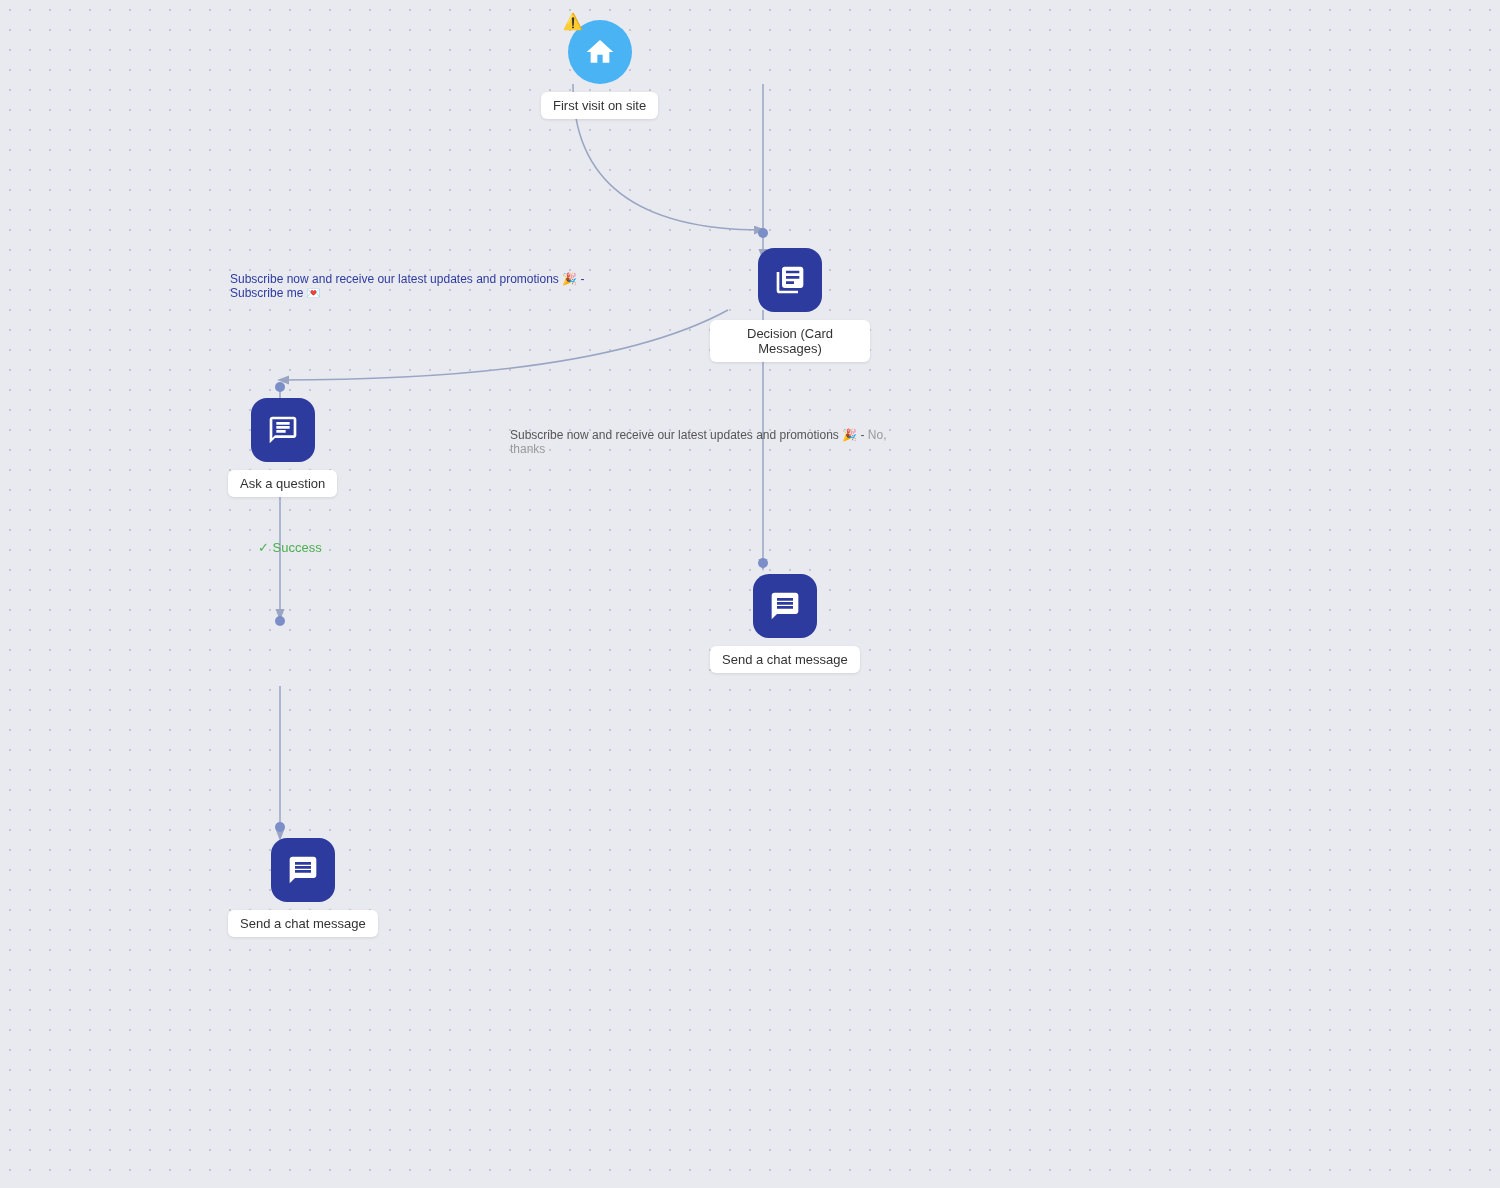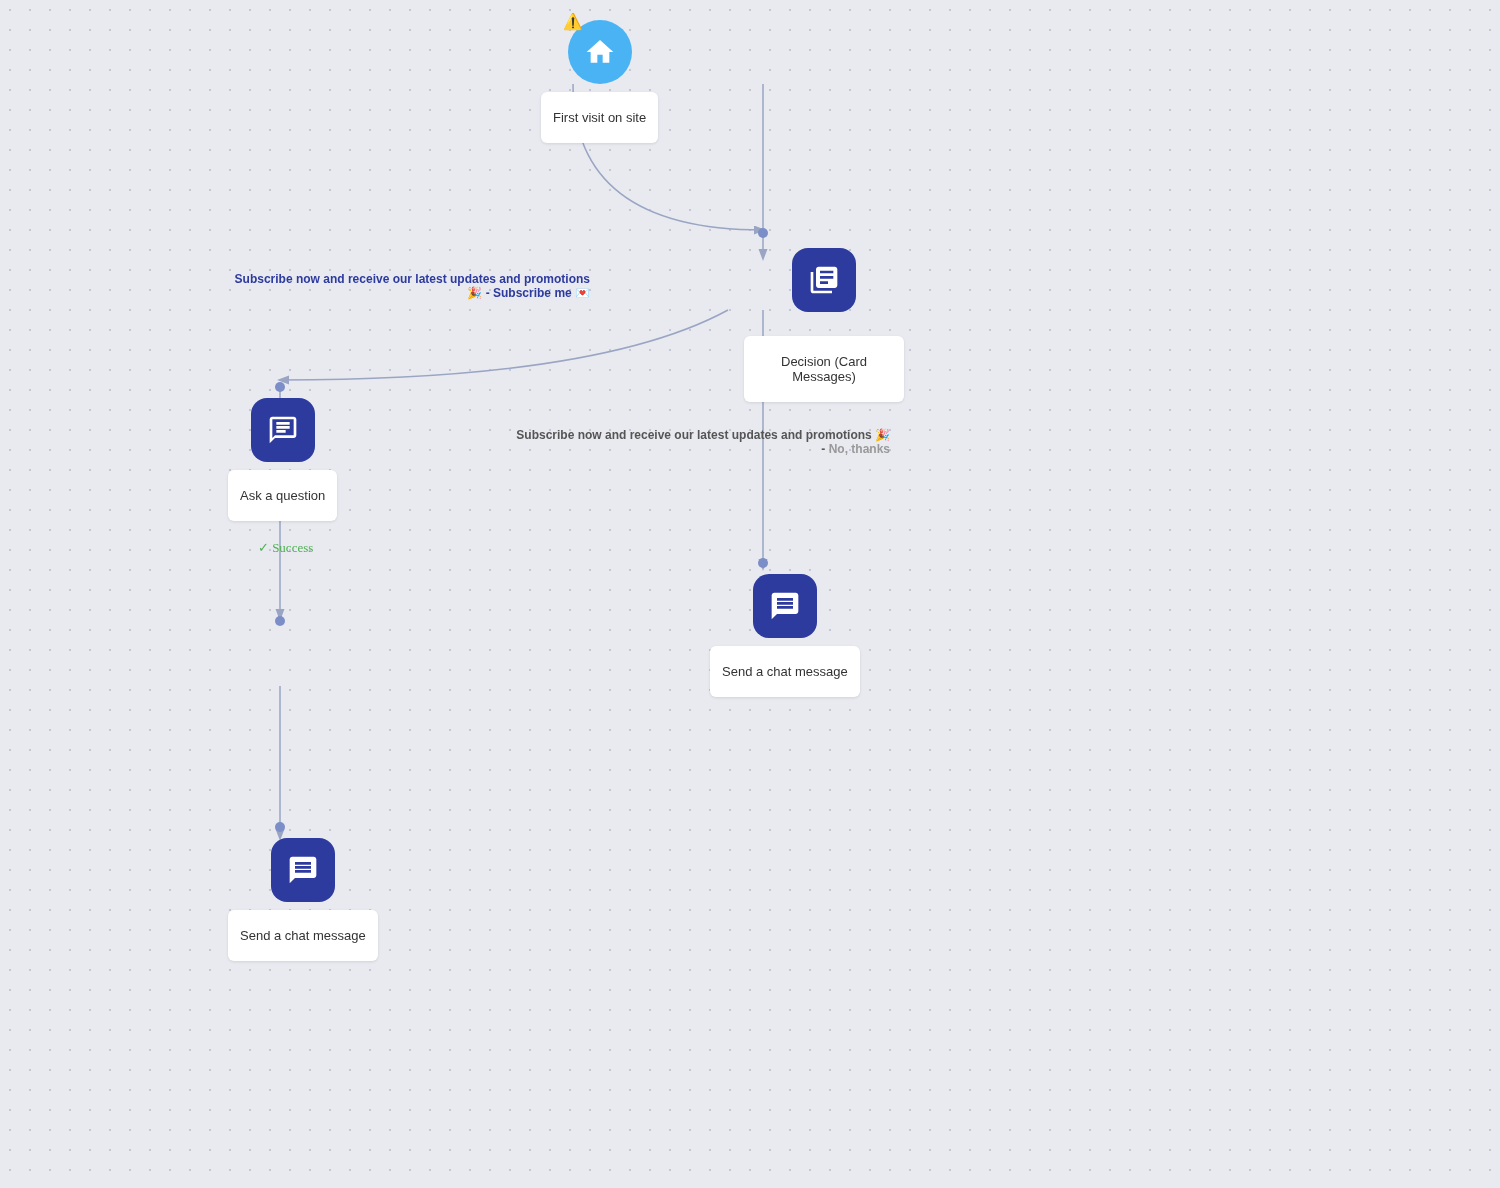--- a/index.html
+++ b/index.html
@@ -47,21 +47,21 @@
       background-color: #4ab3f4;
     }
 
     .node-icon.blue-dark {
       background-color: #2d3a9e;
     }
 
     .node-label {
       background: white;
       border-radius: 6px;
-      padding: 18px 12px;
+      padding: 6px 12px;
       font-size: 13px;
       color: #333;
       font-weight: 500;
       white-space: nowrap;
       box-shadow: 0 1px 3px rgba(0,0,0,0.1);
       max-width: 160px;
       white-space: normal;
     }
 
     .node-dot {
@@ -80,35 +80,34 @@
       width: 100%;
       height: 100%;
       pointer-events: none;
     }
 
     
     .edge-label {
       position: absolute;
       font-size: 12px;
       color: #2d3a9e;
-      font-weight: 700;
+      font-weight: 400;
       max-width: 300px;
-      text-align: right;
+      text-align: left;
     }
 
     .edge-label.gray {
       color: #999;
     }
 
     .success-label {
       position: absolute;
       font-size: 13px;
       color: #4caf50;
       font-weight: 500;
-      font-family: Liberation Serif, serif;
     }
   </style>
 </head>
 <body>
 
 <div class="flow-canvas">
 
   <svg class="connectors">
     <defs>
       <marker id="arrow" markerWidth="8" markerHeight="8" refX="6" refY="3" orient="auto">
@@ -138,21 +137,21 @@
       <svg width="32" height="32" viewBox="0 0 24 24" fill="white">
         <path d="M10 20v-6h4v6h5v-8h3L12 3 2 12h3v8z"></path>
       </svg>
     </div>
     <div class="node-label">First visit on site</div>
   </div>
 
 
   <div class="node-dot" style="position:absolute; left:758px; top:228px;"></div>
 
-  <div class="node" style="left:744px; top:248px;gap:16px;">
+  <div class="node" style="left:710px; top:248px;">
     <div class="node-icon blue-dark" style="border-radius:16px;">
       <svg width="32" height="32" viewBox="0 0 24 24" fill="white">
         <path d="M4 6H2v14c0 1.1.9 2 2 2h14v-2H4V6zm16-4H8c-1.1 0-2 .9-2 2v12c0 1.1.9 2 2 2h12c1.1 0 2-.9 2-2V4c0-1.1-.9-2-2-2zm-1 9H9V9h10v2zm-4 4H9v-2h6v2zm4-8H9V5h10v2z"></path>
       </svg>
     </div>
     <div class="node-label">Decision (Card Messages)</div>
   </div>
 
   <div class="edge-label" style="left:230px; top:272px; max-width:360px; font-size:12px;">
     Subscribe now and receive our latest updates and promotions 🎉 - Subscribe me 💌

